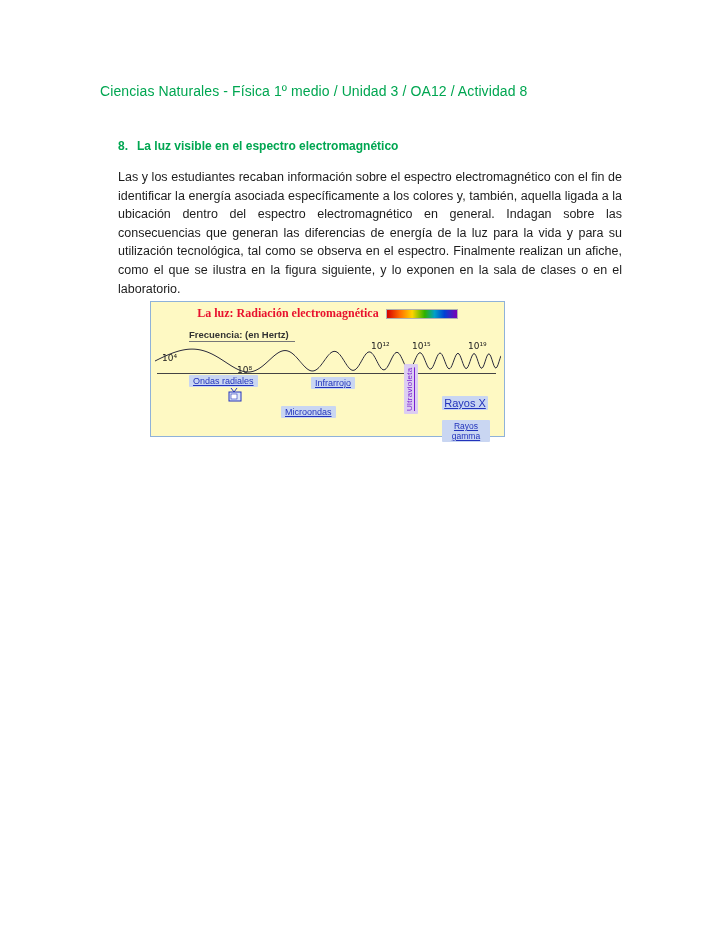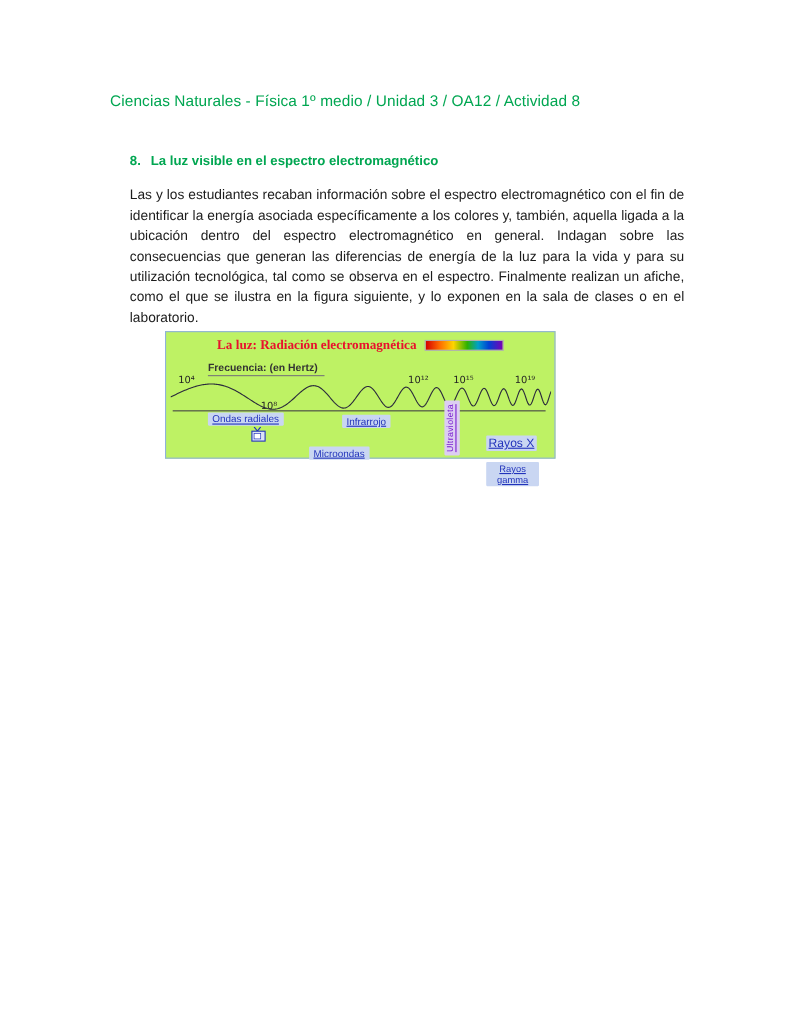--- a/index.html
+++ b/index.html
@@ -27,23 +27,23 @@
   .body-text {
     position: absolute; left: 118px; top: 168px; width: 504px;
     margin: 0;
     font-size: 12.5px; line-height: 18.6px; color: #1c1c1c;
     text-align: justify;
   }
 
   
   .figure {
     position: absolute; left: 150px; top: 301px;
-    width: 355px; height: 116px;
+    width: 355px; height: 136px;
     border: 1px solid #8fb2d9;
-    background: #bef264;
+    background: #fef9c3;
   }
   .fig-header {
     position: absolute; top: 4px; left: 0; right: 0;
     display: flex; align-items: center; justify-content: center; gap: 7px;
   }
   .fig-title {
     font-family: "Liberation Serif", serif;
     font-size: 12px; font-weight: bold; color: #e8112d;
     white-space: nowrap;
   }
@@ -58,21 +58,21 @@
     font-size: 9.5px; color: #333333;
     border-bottom: 1px solid #777;
     padding: 0 6px 1px 0;
     font-weight: bold;
   }
   .tick {
     position: absolute; top: 39px;
     font-size: 9px; color: #222;
     font-family: "DejaVu Sans", sans-serif;
   }
-  .tick.t0 { left: 11px; }
+  .tick.t0 { left: 11px; margin-top: 12px; }
   .tick.t1 { left: 86px; margin-top: 24px; }
   .tick.t2 { left: 196px; margin-left: 24px; }
   .tick.t3 { left: 261px; }
   .tick.t4 { left: 317px; }
 
   .wave {
     position: absolute; left: 4px; top: 43px;
     width: 346px; height: 32px;
   }
   .axis-line {

